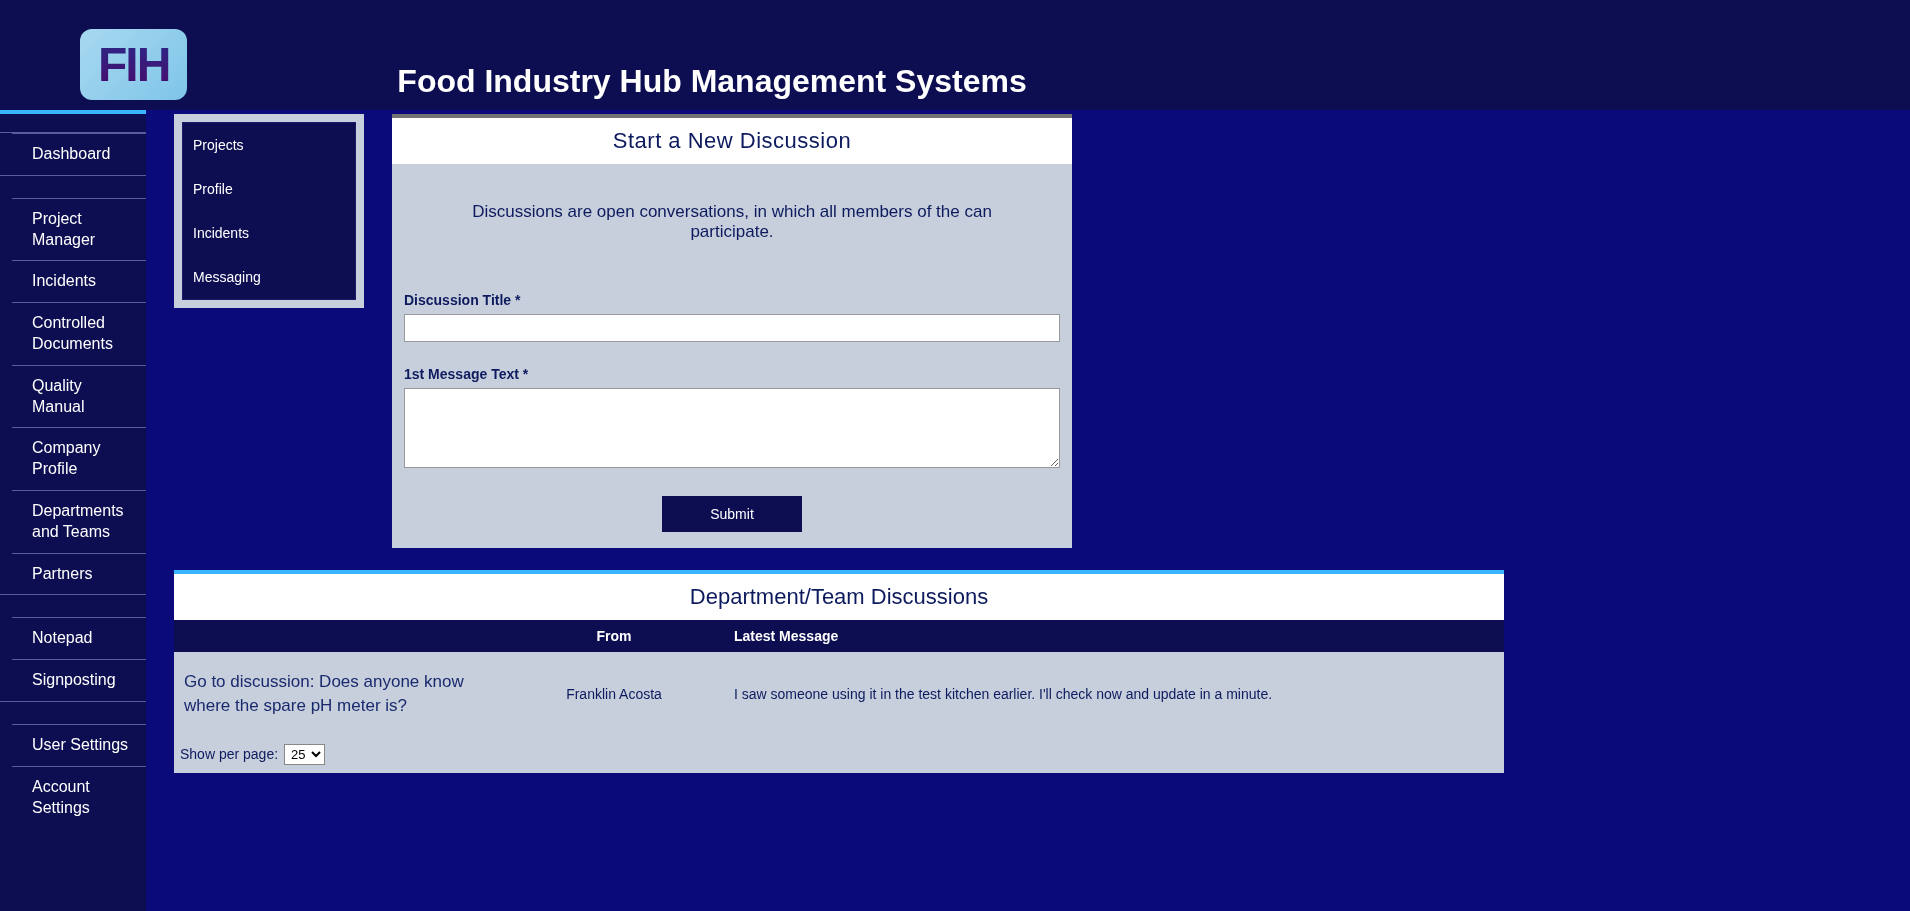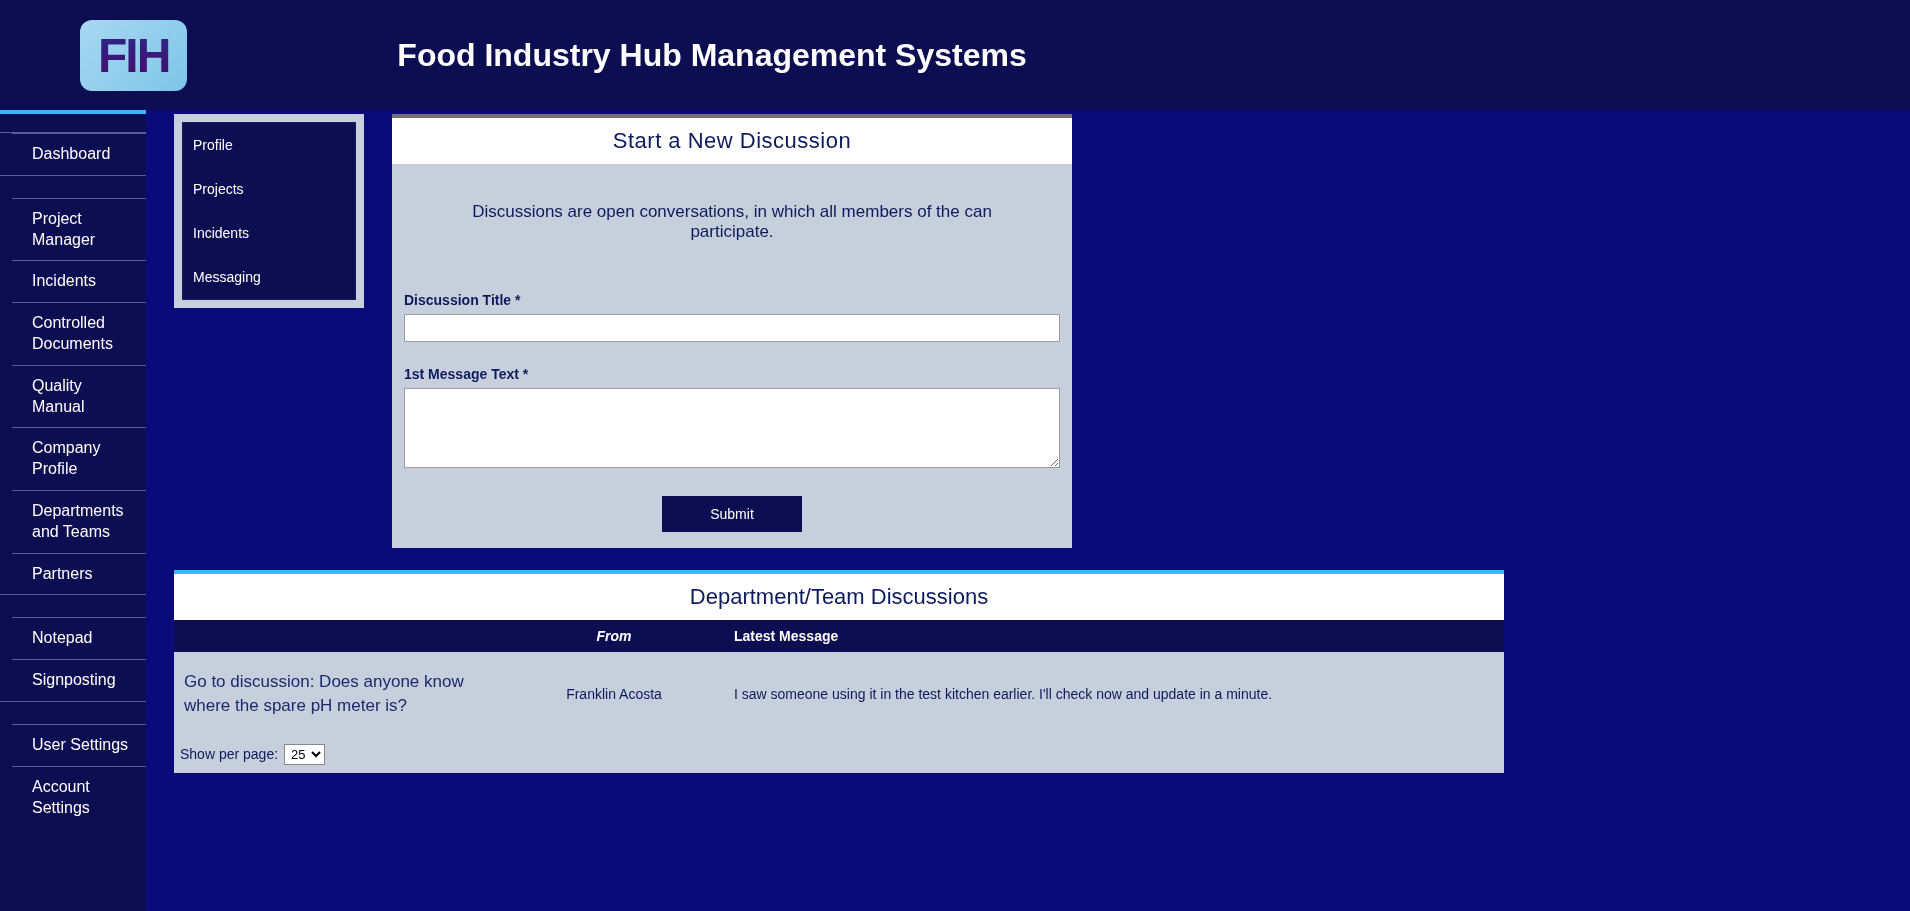--- a/index.html
+++ b/index.html
@@ -5,21 +5,21 @@
   * { box-sizing: border-box; margin: 0; padding: 0; }
   body {
     font-family: Arial, Helvetica, sans-serif;
     background: #0a0a7a;
     color: #fff;
     overflow-x: hidden;
   }
   .header {
     background: #0d0d52;
     display: flex;
-    align-items: center;
+    align-items: flex-end;
     padding: 10px 0 10px 80px;
     height: 110px;
   }
   .logo {
     background: linear-gradient(135deg, #a8d8f0, #7ec5e8);
     border-radius: 12px;
     padding: 8px 18px;
     display: flex;
     align-items: center;
     justify-content: center;
@@ -170,21 +170,21 @@
   }
   .table-head {
     background: #0d0d52;
     display: flex;
     color: #fff;
     font-size: 14px;
     font-weight: 700;
     padding: 8px 0;
   }
   .th-subject { width: 330px; padding-left: 10px; }
-  .th-from { width: 220px; text-align: center; font-style: italic; }
+  .th-from { width: 220px; text-align: center; }
   .th-msg { flex: 1; padding-left: 10px; }
   .table-body {
     background: #c7cfdc;
   }
   .table-row {
     display: flex;
     padding: 18px 0;
     align-items: center;
   }
   .td-subject {
@@ -264,22 +264,22 @@
     <hr class="side-sep">
     <div class="side-item">User Settings</div>
     <hr class="side-sep">
     <div class="side-item">Account Settings</div>
   </div>
 
   <div class="main">
     <div class="inner-row">
       <div class="subnav-wrap">
         <div class="subnav">
+          <div class="subnav-item">Projects</div>
           <div class="subnav-item">Profile</div>
-          <div class="subnav-item">Projects</div>
           <div class="subnav-item">Incidents</div>
           <div class="subnav-item">Messaging</div>
         </div>
       </div>
 
       <div class="card">
         <div class="card-header">Start a New  Discussion</div>
         <div class="card-body">
           <div class="card-desc">Discussions are open conversations, in which all members of the  can participate.</div>
           <label class="form-label">Discussion Title *</label>

